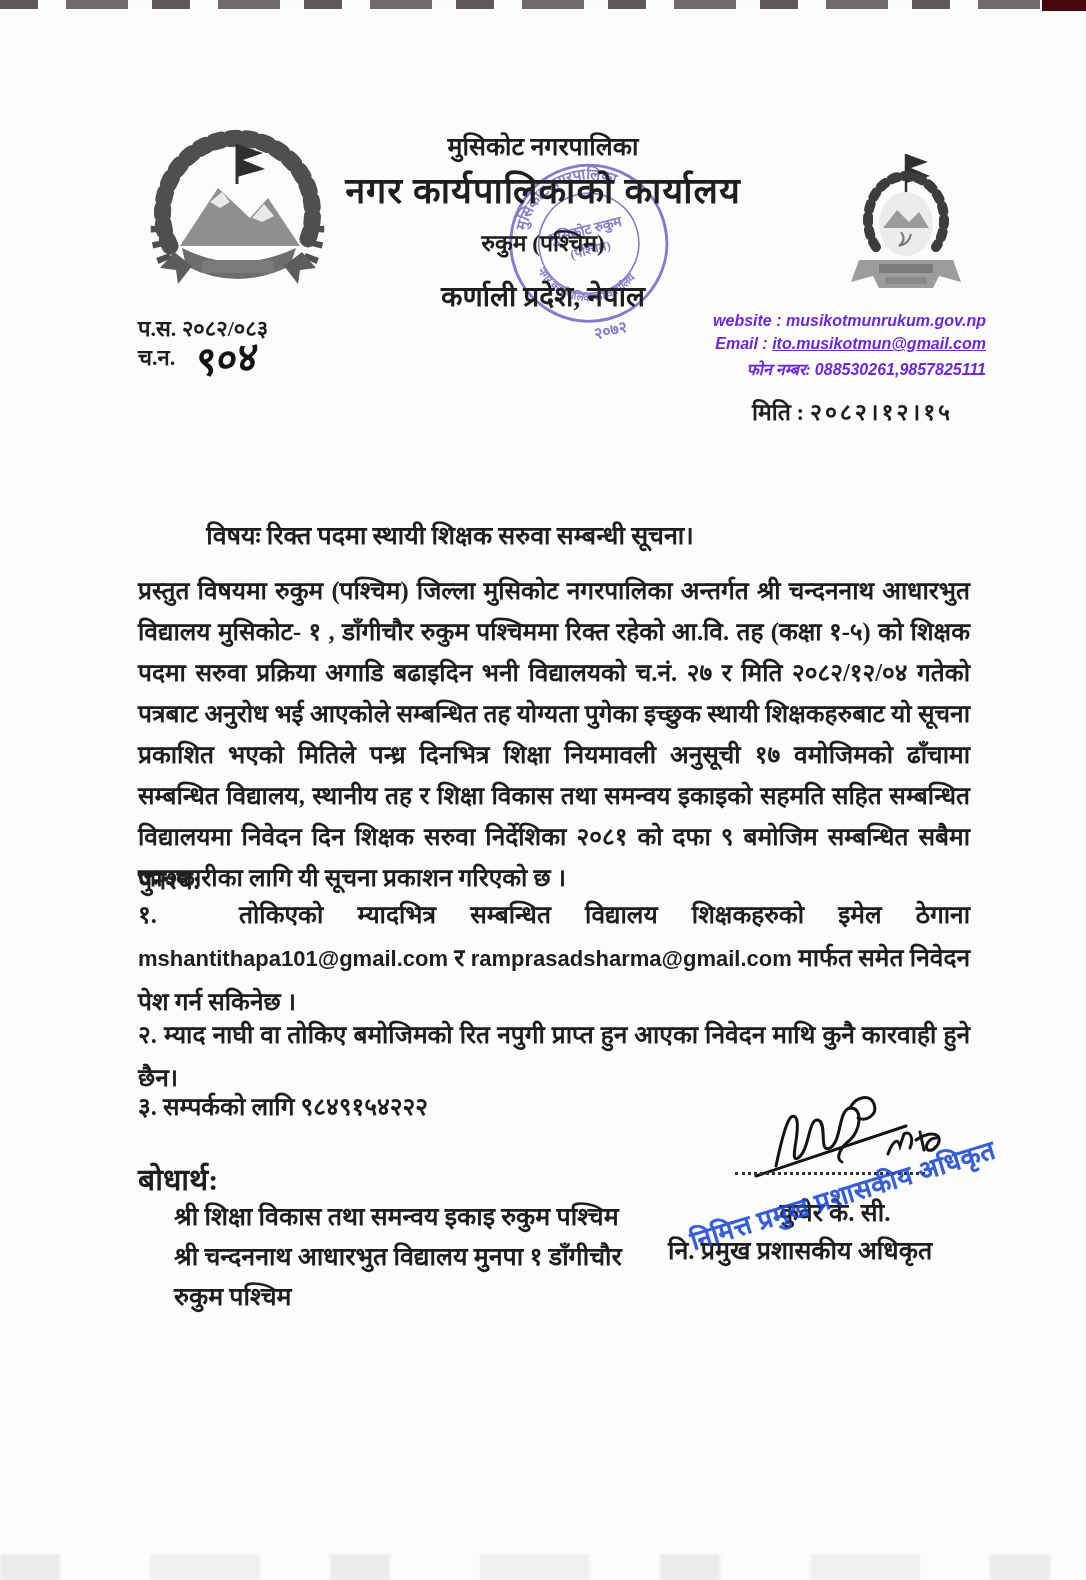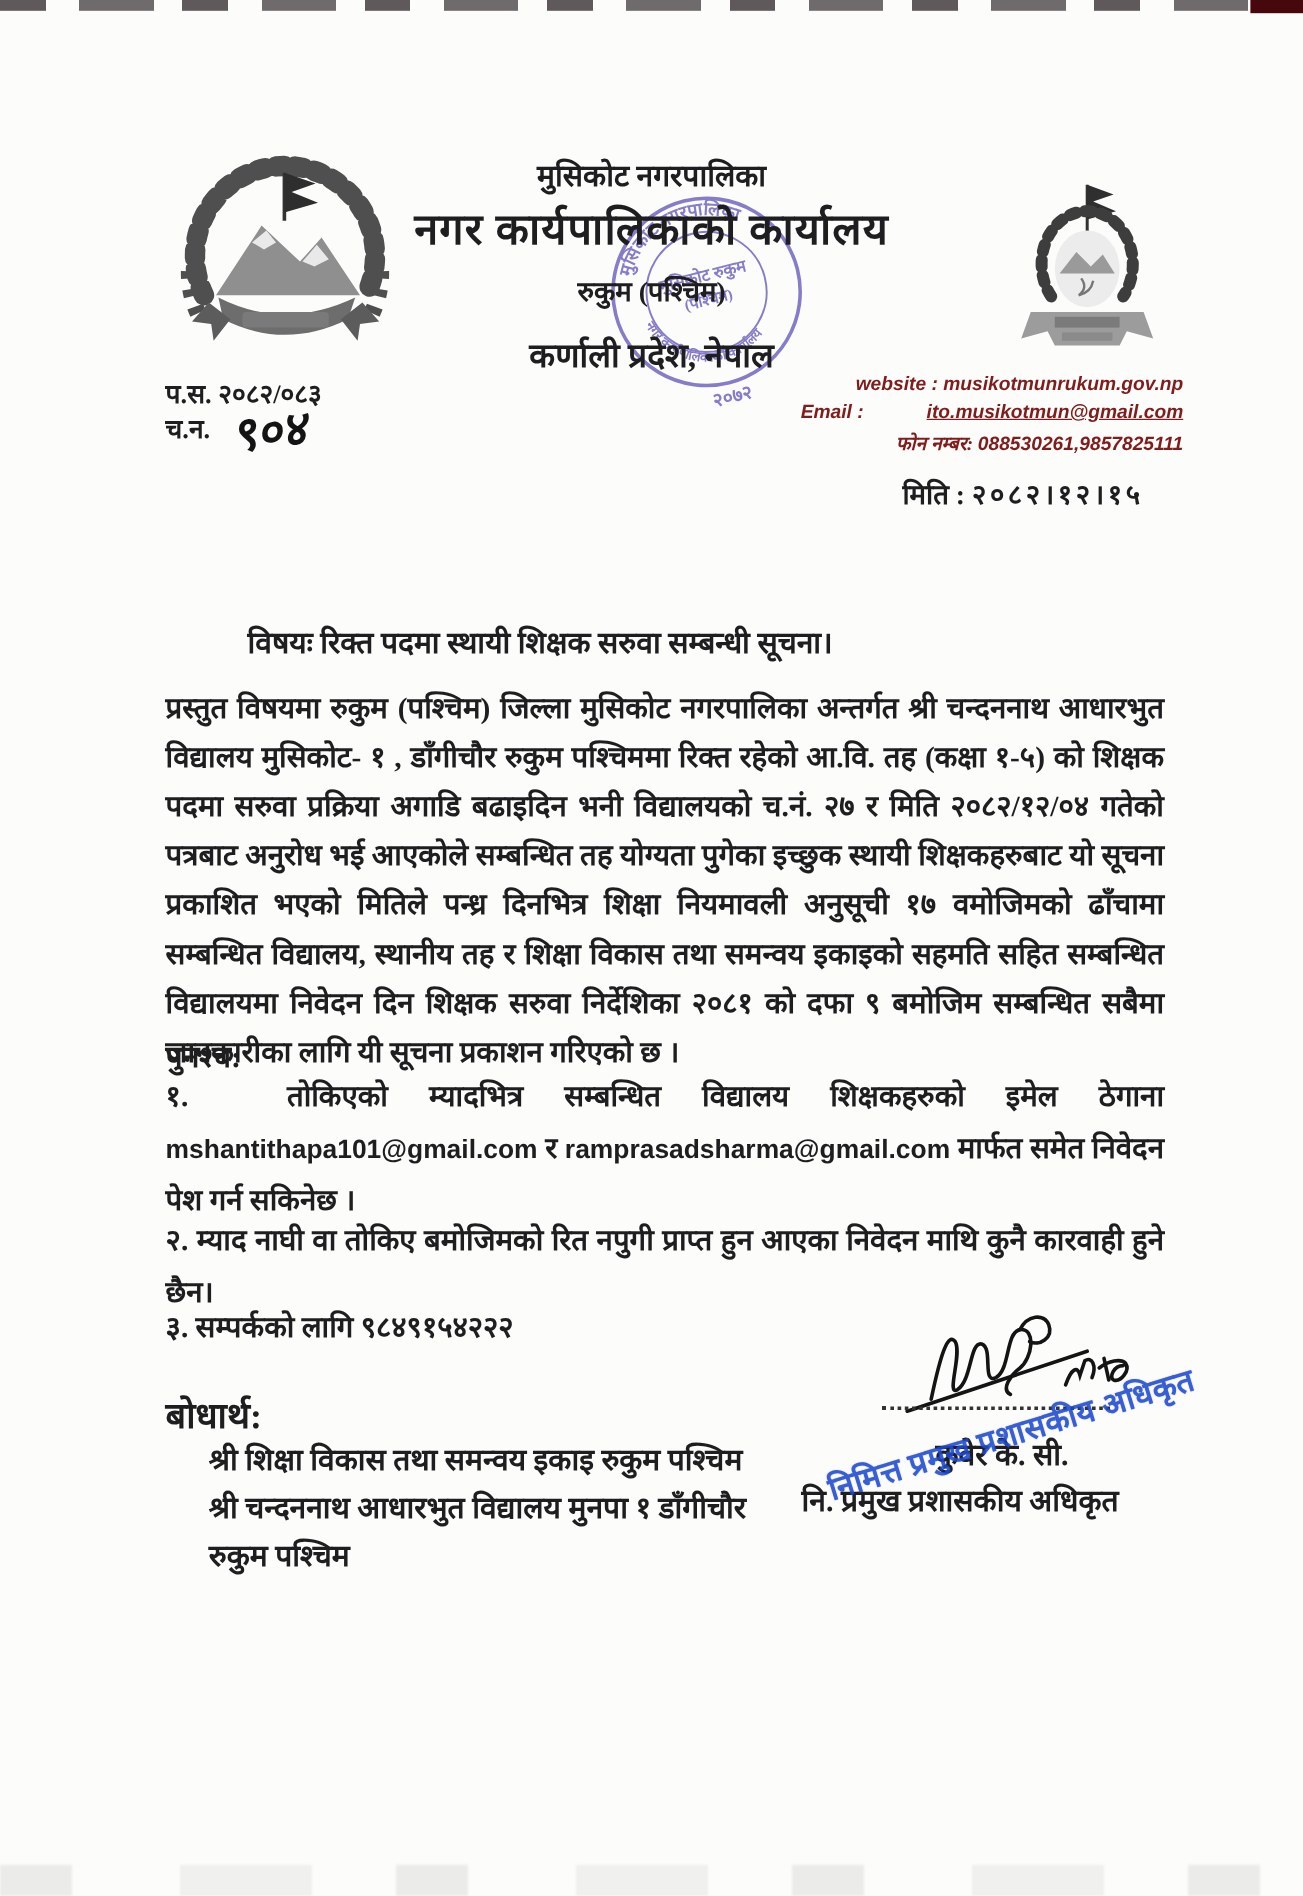--- a/index.html
+++ b/index.html
@@ -30,24 +30,24 @@
   .hdr-office { top:165px; font-size:36px; font-weight:bold; letter-spacing:1px; }
   .hdr-dist { top:226px; font-size:23px; font-weight:bold; }
   .hdr-prov { top:276px; font-size:28px; font-weight:bold; }
   .ref-block { left:138px; font-size:22px; font-weight:bold; }
   .ref1 { top:312px; }
   .ref2 { top:341px; }
   .handwritten-no {
     left:196px; top:330px; font-size:40px; font-weight:bold;
     transform:rotate(-6deg) skewX(-10deg); color:#141414;
   }
-  .contact { right:100px; text-align:left; font-family:"Liberation Sans", sans-serif; font-style:italic; font-weight:bold; font-size:16px; color:#7f1d1d; }
+  .contact { right:100px; text-align:left; font-family:"Liberation Sans", sans-serif; font-style:italic; font-weight:bold; font-size:16px; color:#6d28d9; }
   .contact.website { top:312px; }
   .contact.email { top:335px; }
-  .contact.email .u { text-decoration:underline;margin-left:48px; }
+  .contact.email .u { text-decoration:underline; }
   .contact.phone { top:358px; font-family:"Liberation Serif", serif; }
   .date-line { left:752px; top:395px; font-size:23px; font-weight:bold; }
   .date-line .val { letter-spacing:3px; }
   
   .saluation { left:138px; top:460px; font-size:25px; font-weight:bold; }
   .subject { left:0; top:517px; width:900px; text-align:center; font-size:25px; font-weight:bold; }
   .para {
     left:138px; top:570px; width:832px; font-size:24.5px; line-height:41px;
     text-align:justify; font-weight:bold;
   }

